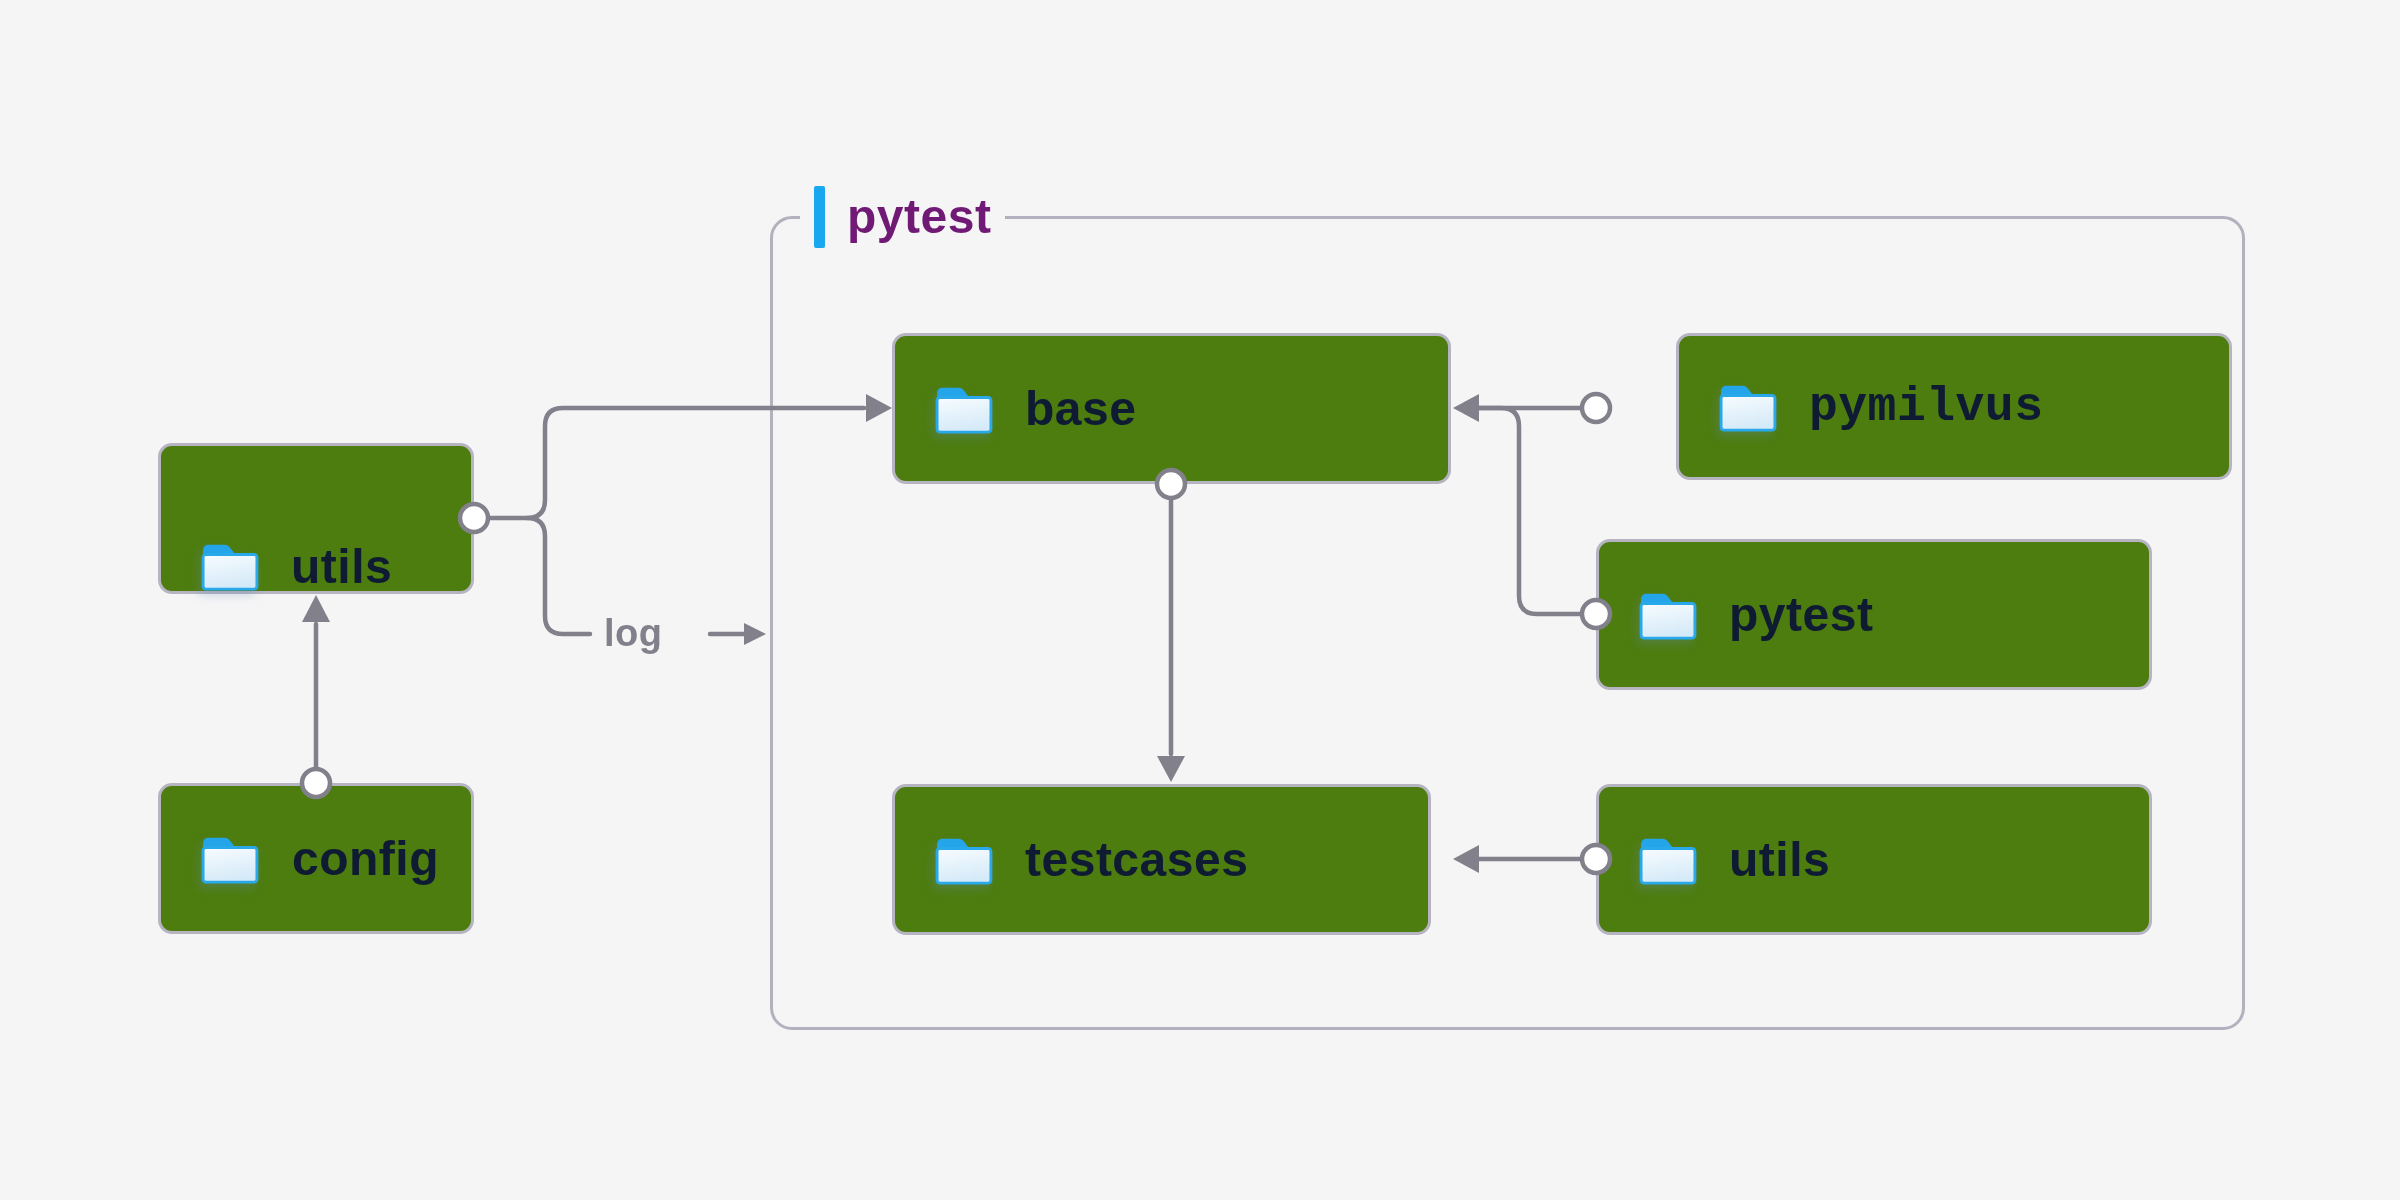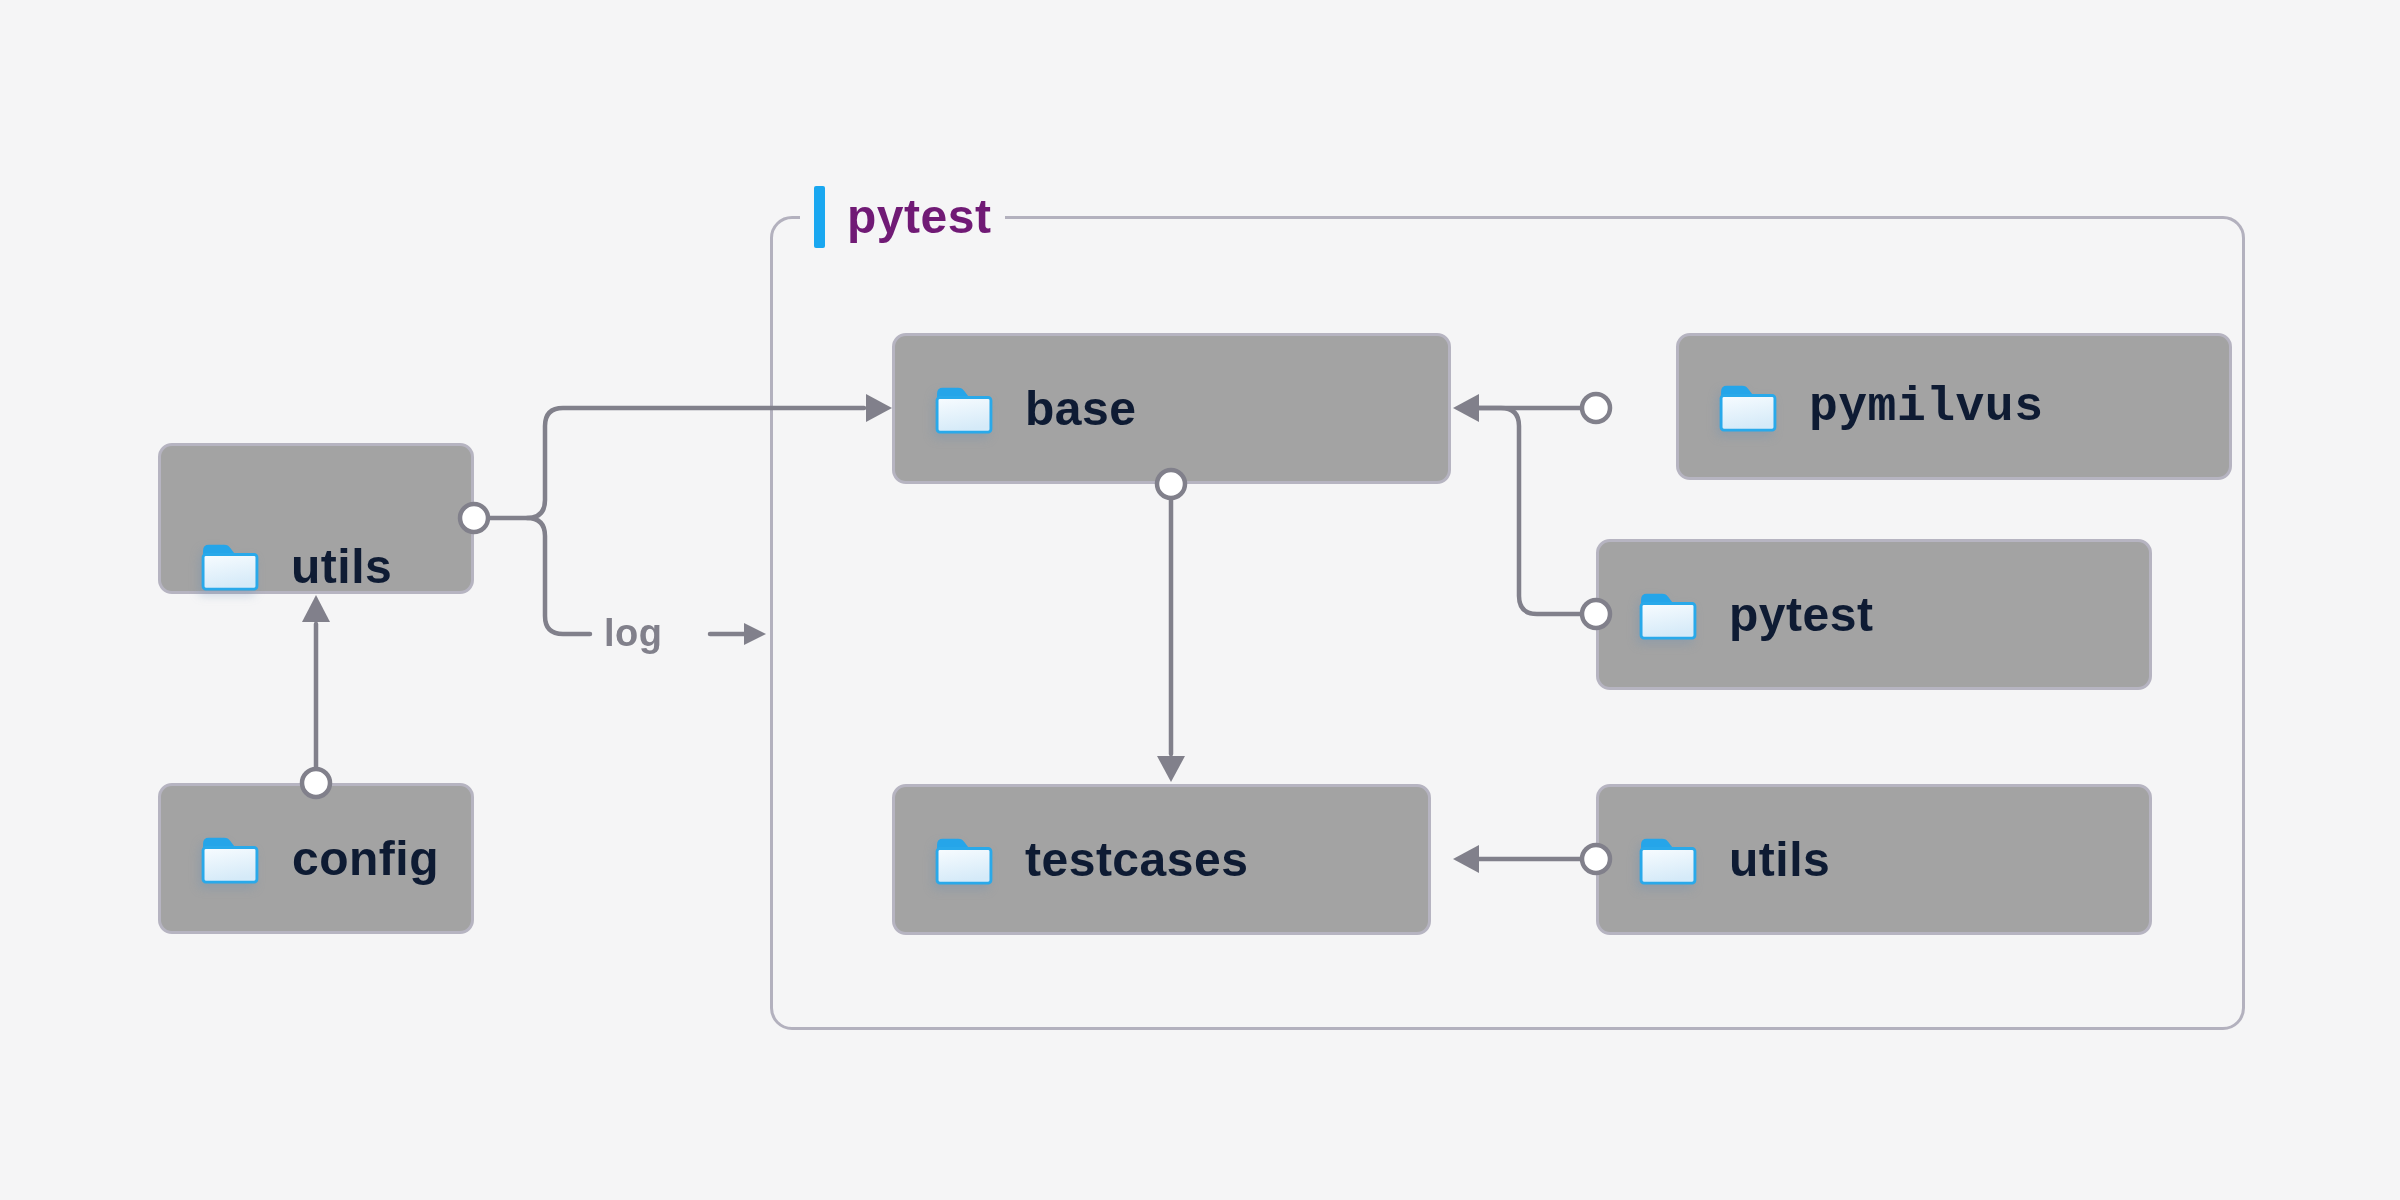--- a/index.html
+++ b/index.html
@@ -46,21 +46,21 @@
   .group-title {
     font-size: 48px;
     font-weight: 700;
     color: #701a75;
     letter-spacing: 0.5px;
     line-height: 1;
   }
   
   .node {
     position: absolute;
-    background: #a3a3a3;
+    background: #4d7c0f;
     border: 3px solid #b6b4c1;
     border-radius: 14px;
     box-sizing: border-box;
     display: flex;
     align-items: center;
     padding-left: 38px;
     gap: 30px;
   }
   .node .nlabel {
     font-size: 48px;

